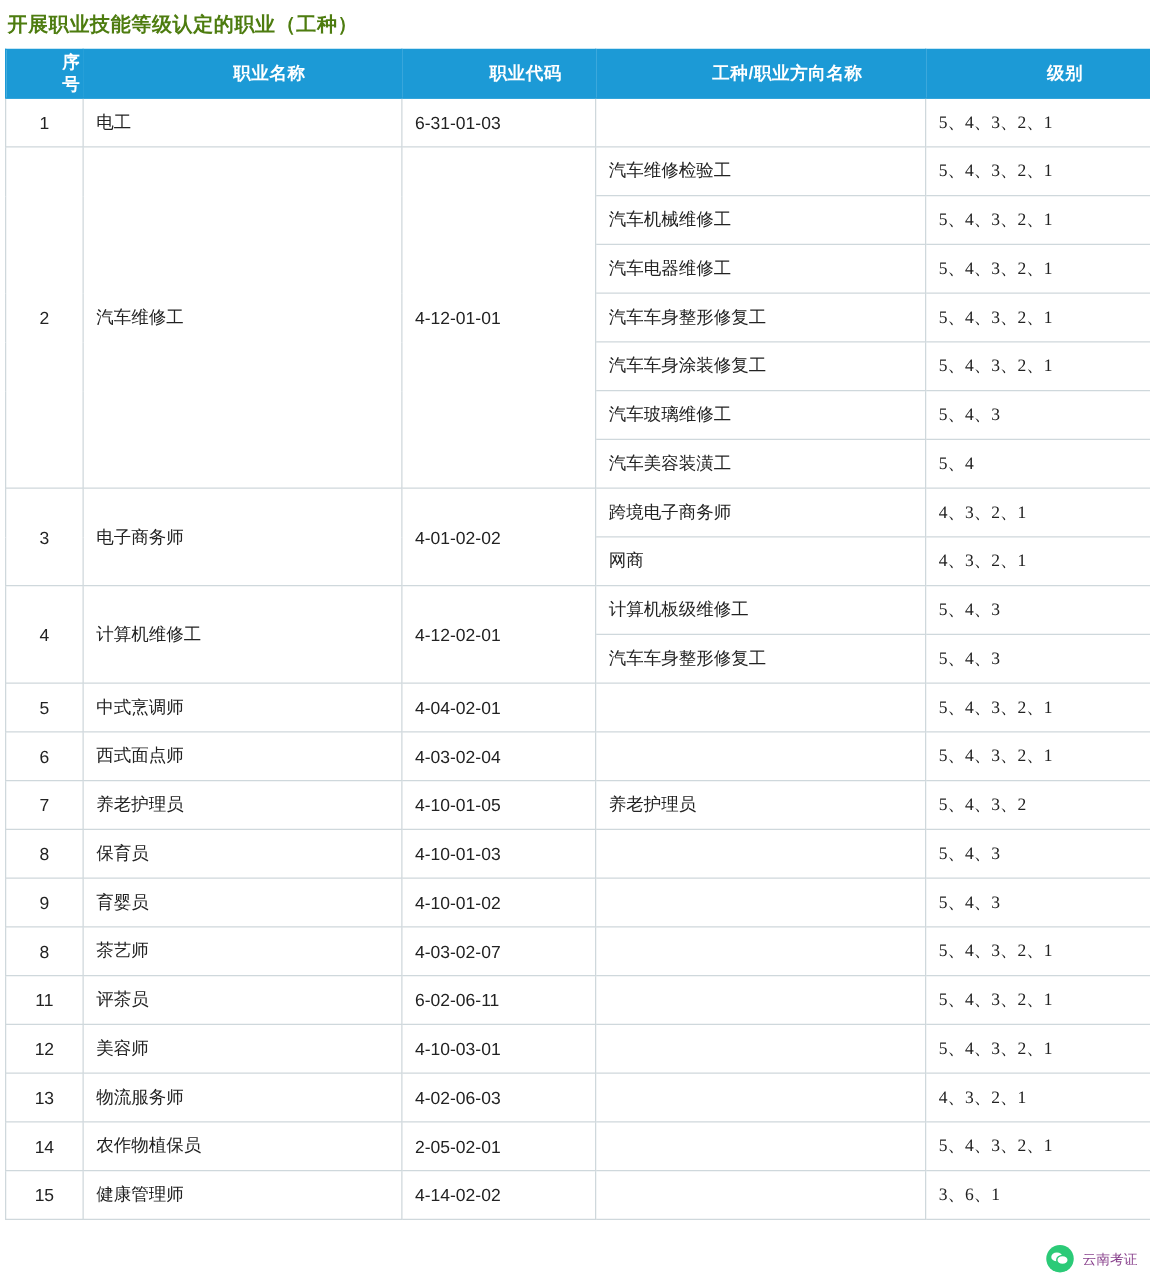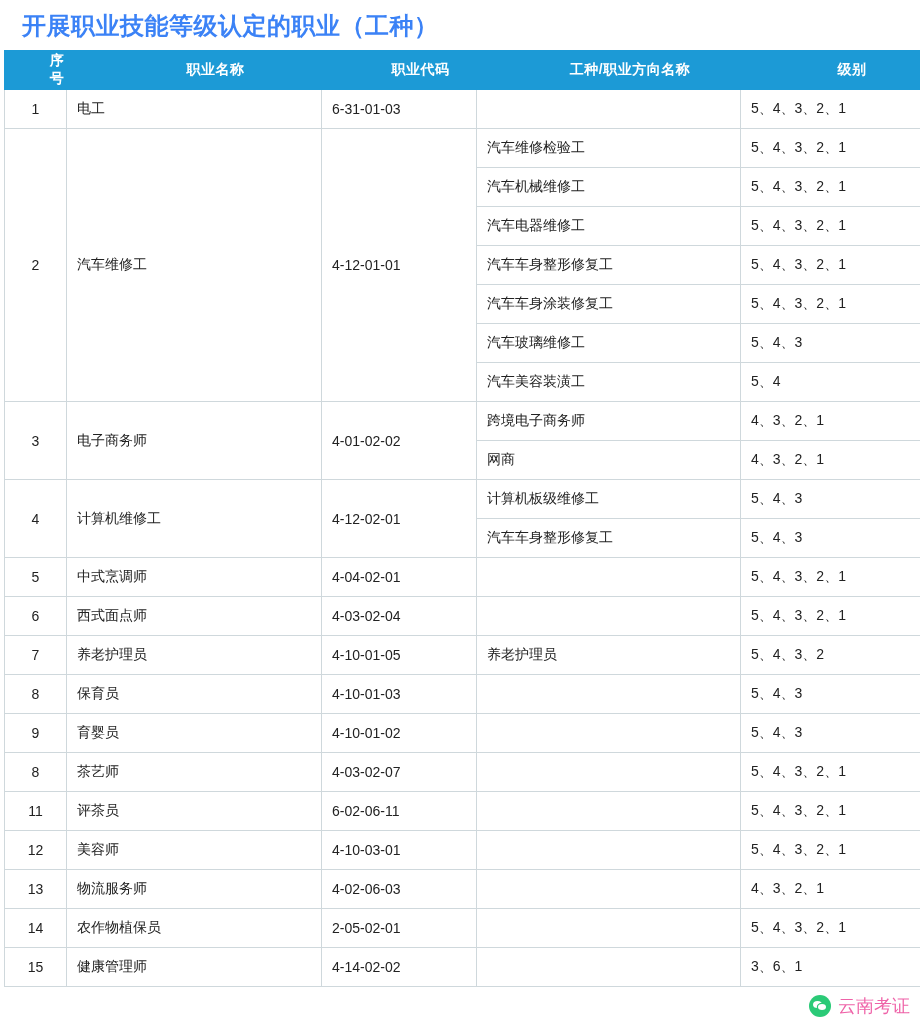--- a/index.html
+++ b/index.html
@@ -15,26 +15,25 @@
     position: relative;
     overflow: hidden;
   }
   .page {
     width: 920px;
     height: 1026px;
     position: relative;
     box-sizing: border-box;
   }
   .doc-title {
-    font-size: 24px;
+    font-size: 16px;
     font-weight: 700;
-    color: #3b82f6;
+    color: #4d7c0f;
     padding: 10px 0 8px 6px;
     letter-spacing: 0.5px;
-    margin-left: 16px;
   }
   table.cert-table {
     width: 916px;
     margin-left: 4px;
     border-collapse: collapse;
     table-layout: fixed;
     font-size: 14px;
   }
   table.cert-table col.c1 { width: 62px; }
   table.cert-table col.c2 { width: 255px; }
@@ -63,21 +62,21 @@
   }
   td.num {
     text-align: center;
     width: 62px;
   }
   td.name, td.code, td.dir, td.level {
     text-align: left;
   }
   td.code { padding-left: 12px; }
   td.dir { padding-left: 14px; margin-top: 28px; }
-  td.level { padding-left: 14px; }
+  td.level { padding-left: 14px; font-family: Liberation Serif, serif; }
 
   .watermark {
     position: absolute;
     right: 10px;
     bottom: 8px;
     display: flex;
     align-items: center;
     gap: 7px;
     opacity: 0.85;
   }
@@ -104,22 +103,22 @@
     position: absolute;
     left: 9px;
     top: 9px;
     width: 8px;
     height: 6px;
     border-radius: 50%;
     background: #ffffff;
     box-shadow: 0 0 0 1.2px #07c160;
   }
   .wm-text {
-    font-size: 18px;
-    color: #ec4899;
+    font-size: 11px;
+    color: #701a75;
   }
 </style>
 </head>
 <body>
 
 <div class="page">
 
   <div class="doc-title">开展职业技能等级认定的职业（工种）</div>
 
   <table class="cert-table">

